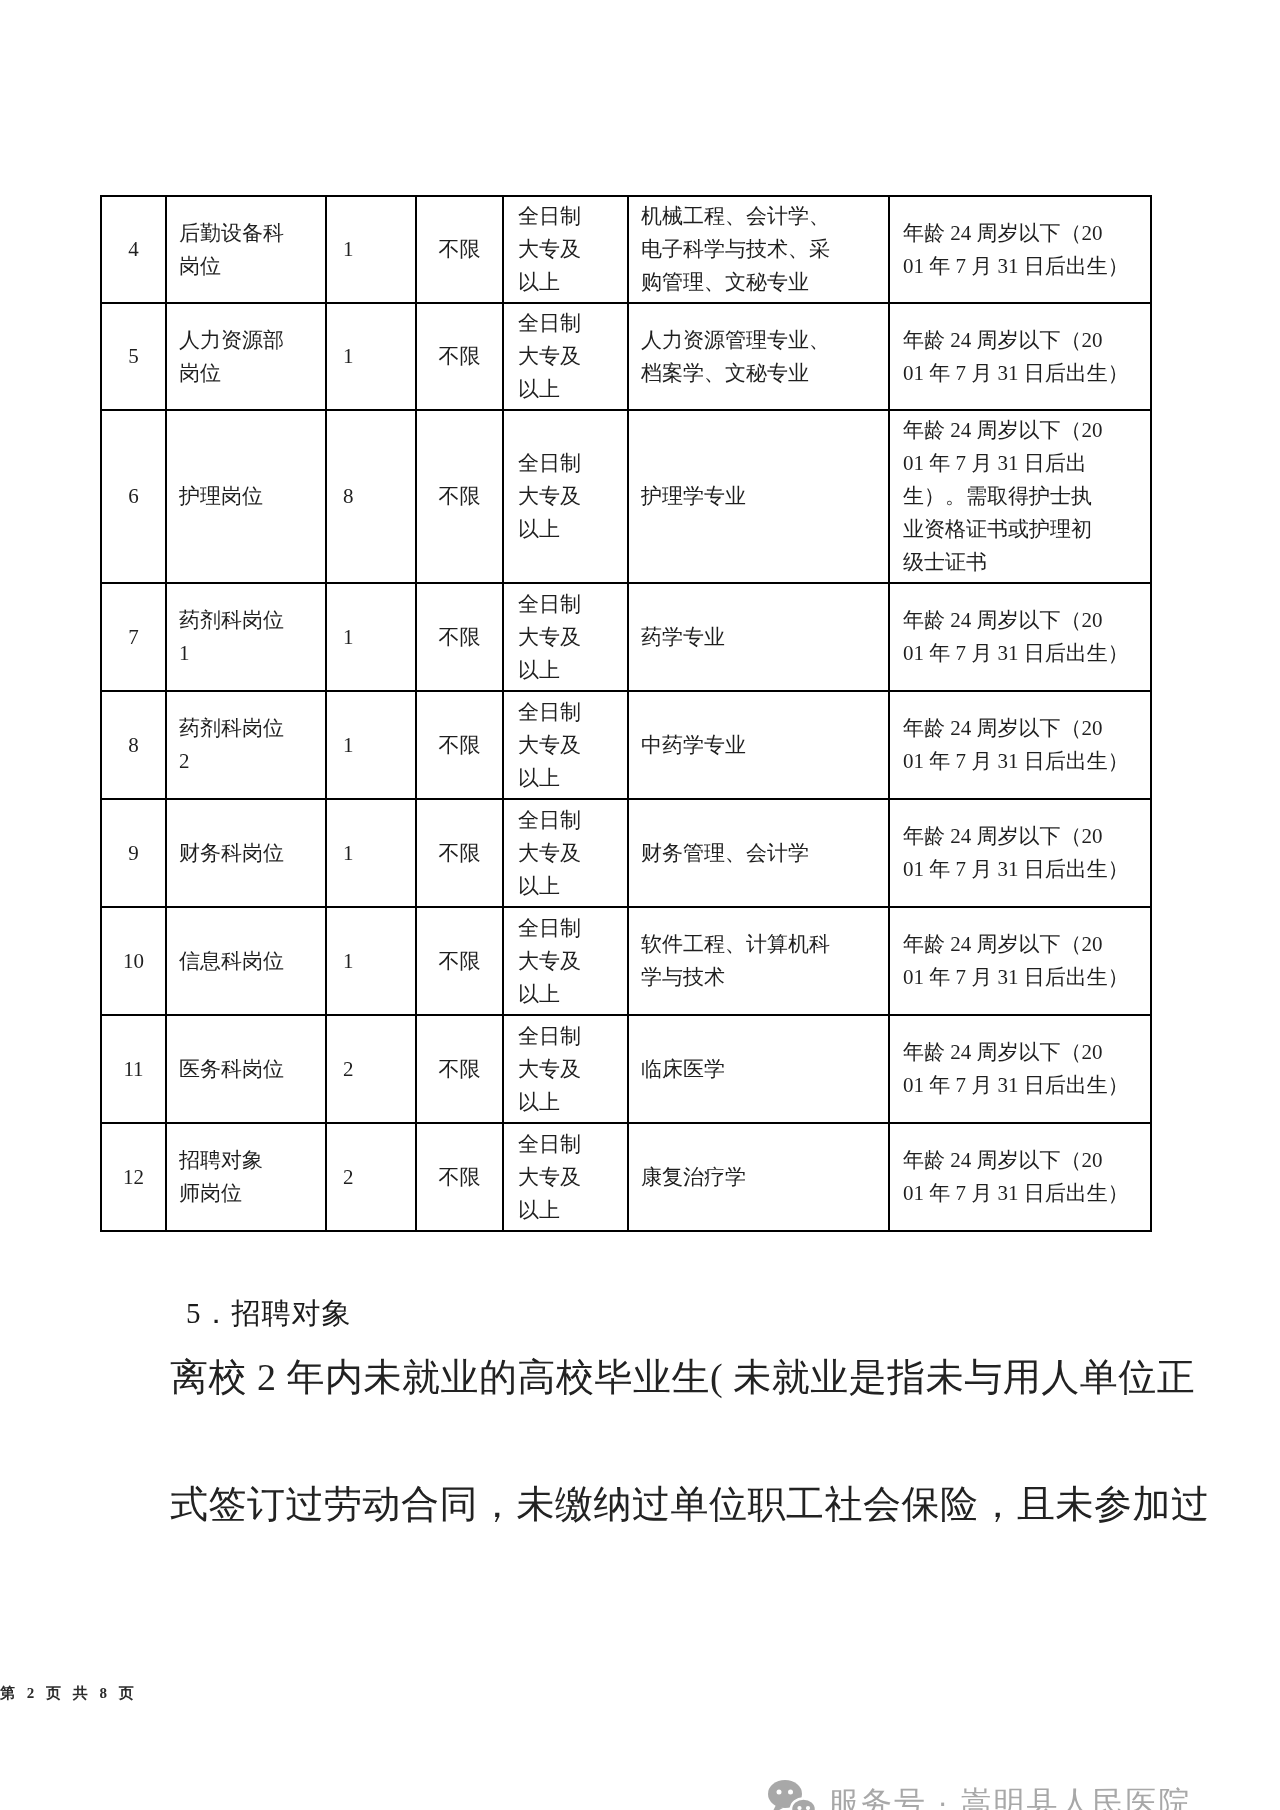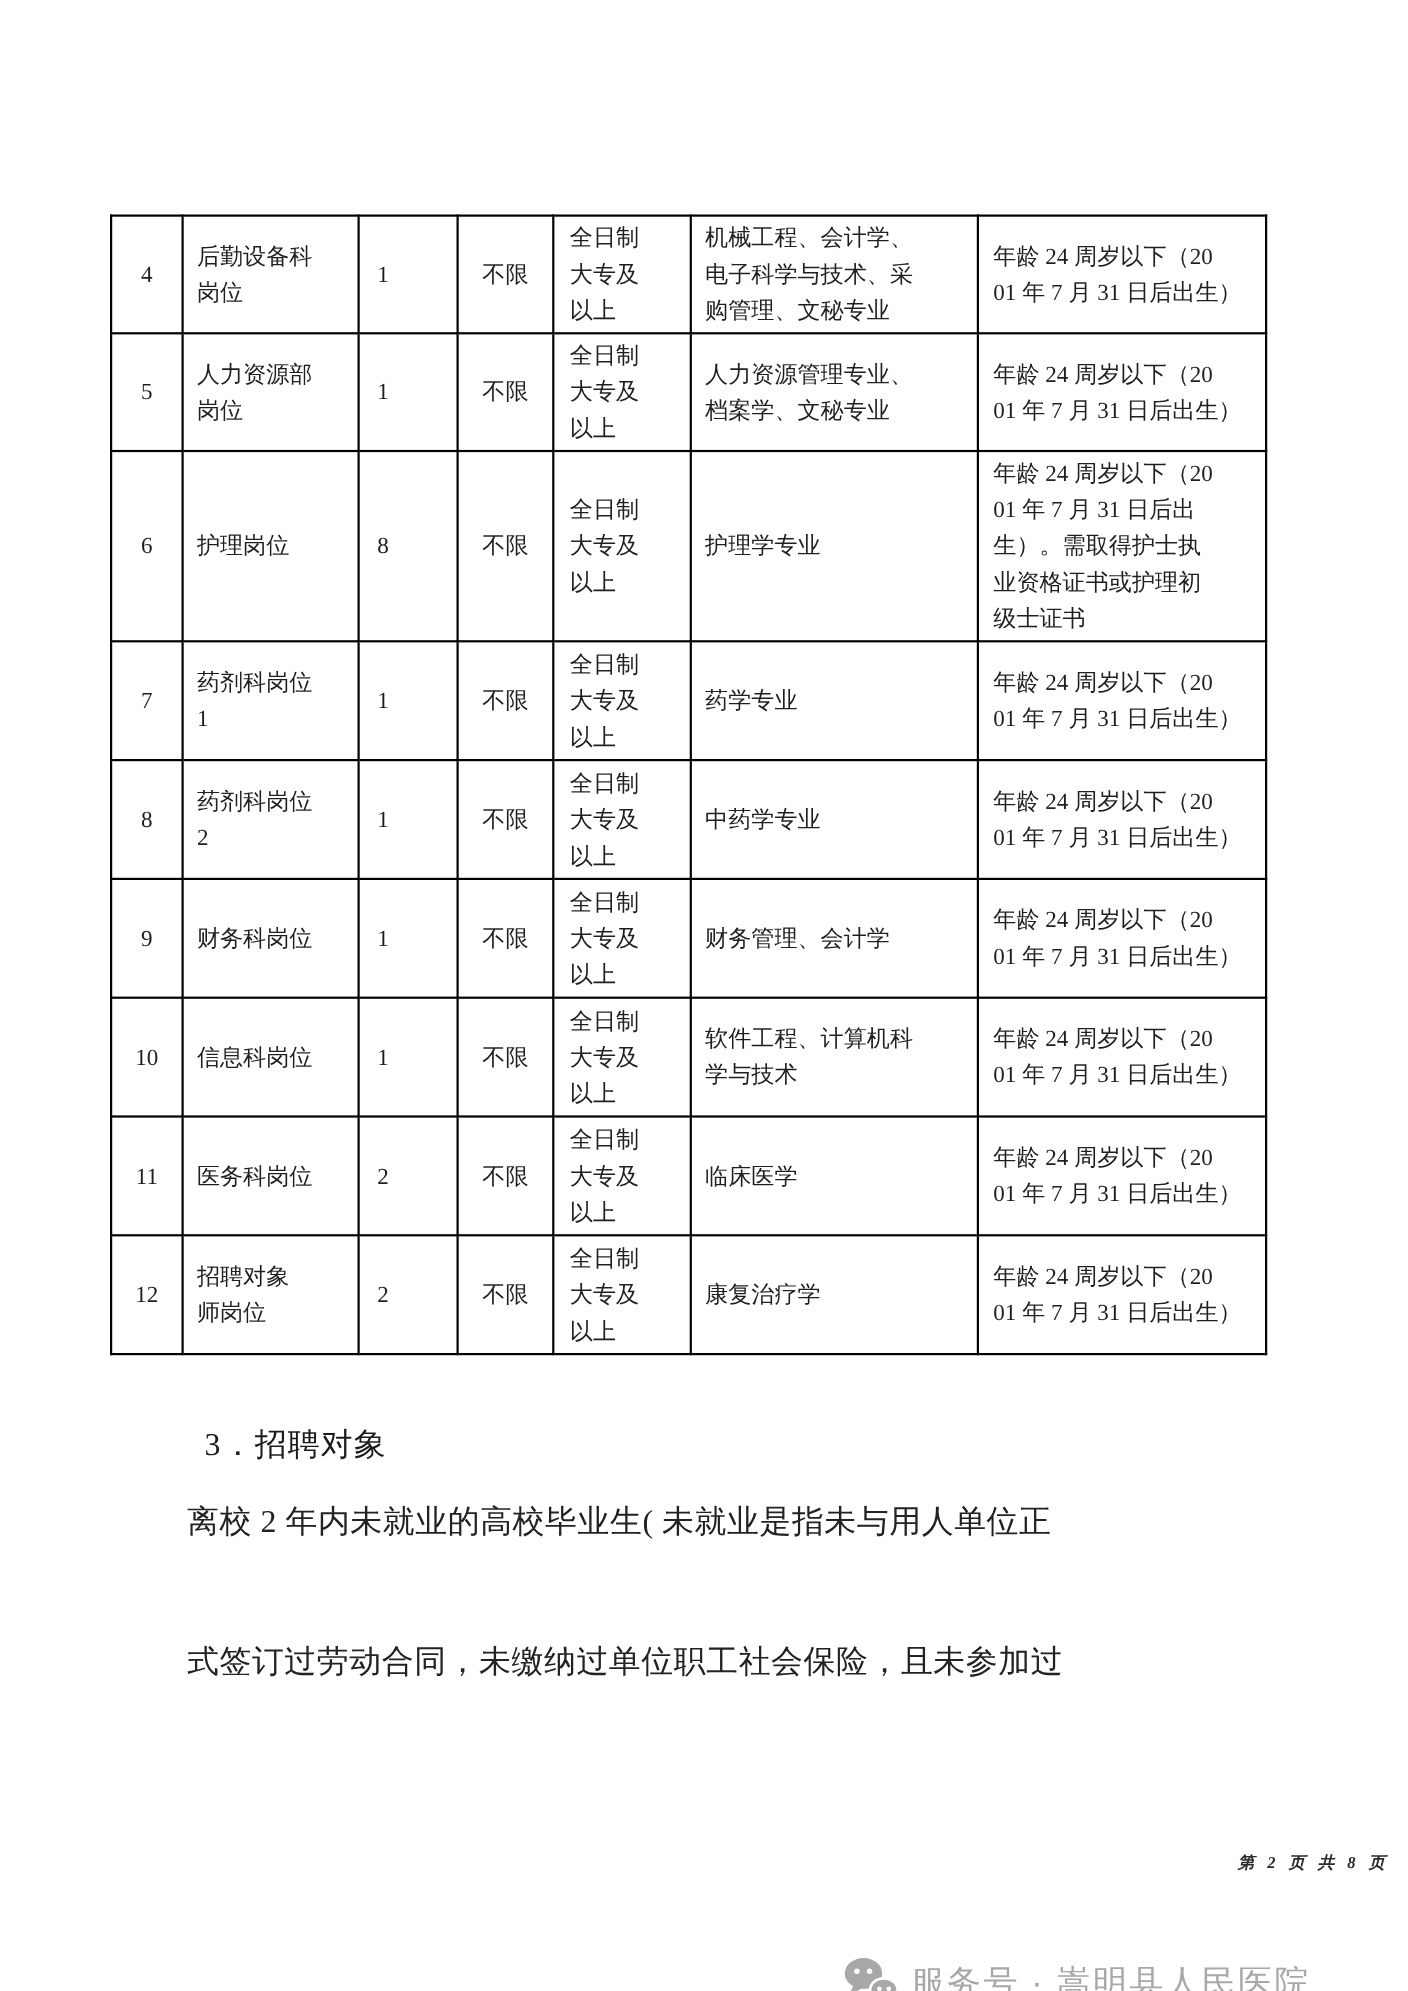--- a/index.html
+++ b/index.html
@@ -51,38 +51,36 @@
     position:absolute;
     left:186px;
     top:1294px;
     font-size:29px;
     letter-spacing:1px;
     white-space:nowrap;
   }
   .para-line{
     position:absolute;
     left:170px;
-    font-size:29px;
+    font-size:38px;
     letter-spacing:0.5px;
     white-space:nowrap;
     color:#222;
-    margin-top:12px;
   }
   .para-line.l1{top:1352px;}
   .para-line.l2{top:1479px;}
   .page-footer{
     position:absolute;
-    left:0;right:17px;
+    left:0;right:0;
     top:1684px;
-    text-align:right;
+    text-align:left;
     font-size:15px;
     letter-spacing:4px;
     color:#2c2c2c;
     font-weight:600;
-    font-style:italic;
   }
   .banner{
     position:absolute;
     top:1742px;
     left:766px;
     display:flex;
     align-items:center;
     gap:10px;
     color:#a8a8a8;
     font-size:31px;
@@ -226,21 +224,21 @@
 大专及
 以上</td>
           <td class="c5">康复治疗学</td>
           <td class="c6">年龄 24 周岁以下（20
 01 年 7 月 31 日后出生）</td>
         </tr>
       </tbody>
   </table>
 
 
-  <div class="item1">3．招聘对象</div>
+  <div class="item1">5．招聘对象</div>
 
   <div class="para-line l1">离校 2 年内未就业的高校毕业生( 未就业是指未与用人单位正</div>
 
   <div class="para-line l2">式签订过劳动合同，未缴纳过单位职工社会保险，且未参加过</div>
 
   <div class="page-footer">第 2 页 共 8 页</div>
 
   <div class="banner">
     <span class="wicon">
       <svg width="52" height="50" viewBox="0 0 52 50" xmlns="http://www.w3.org/2000/svg">

